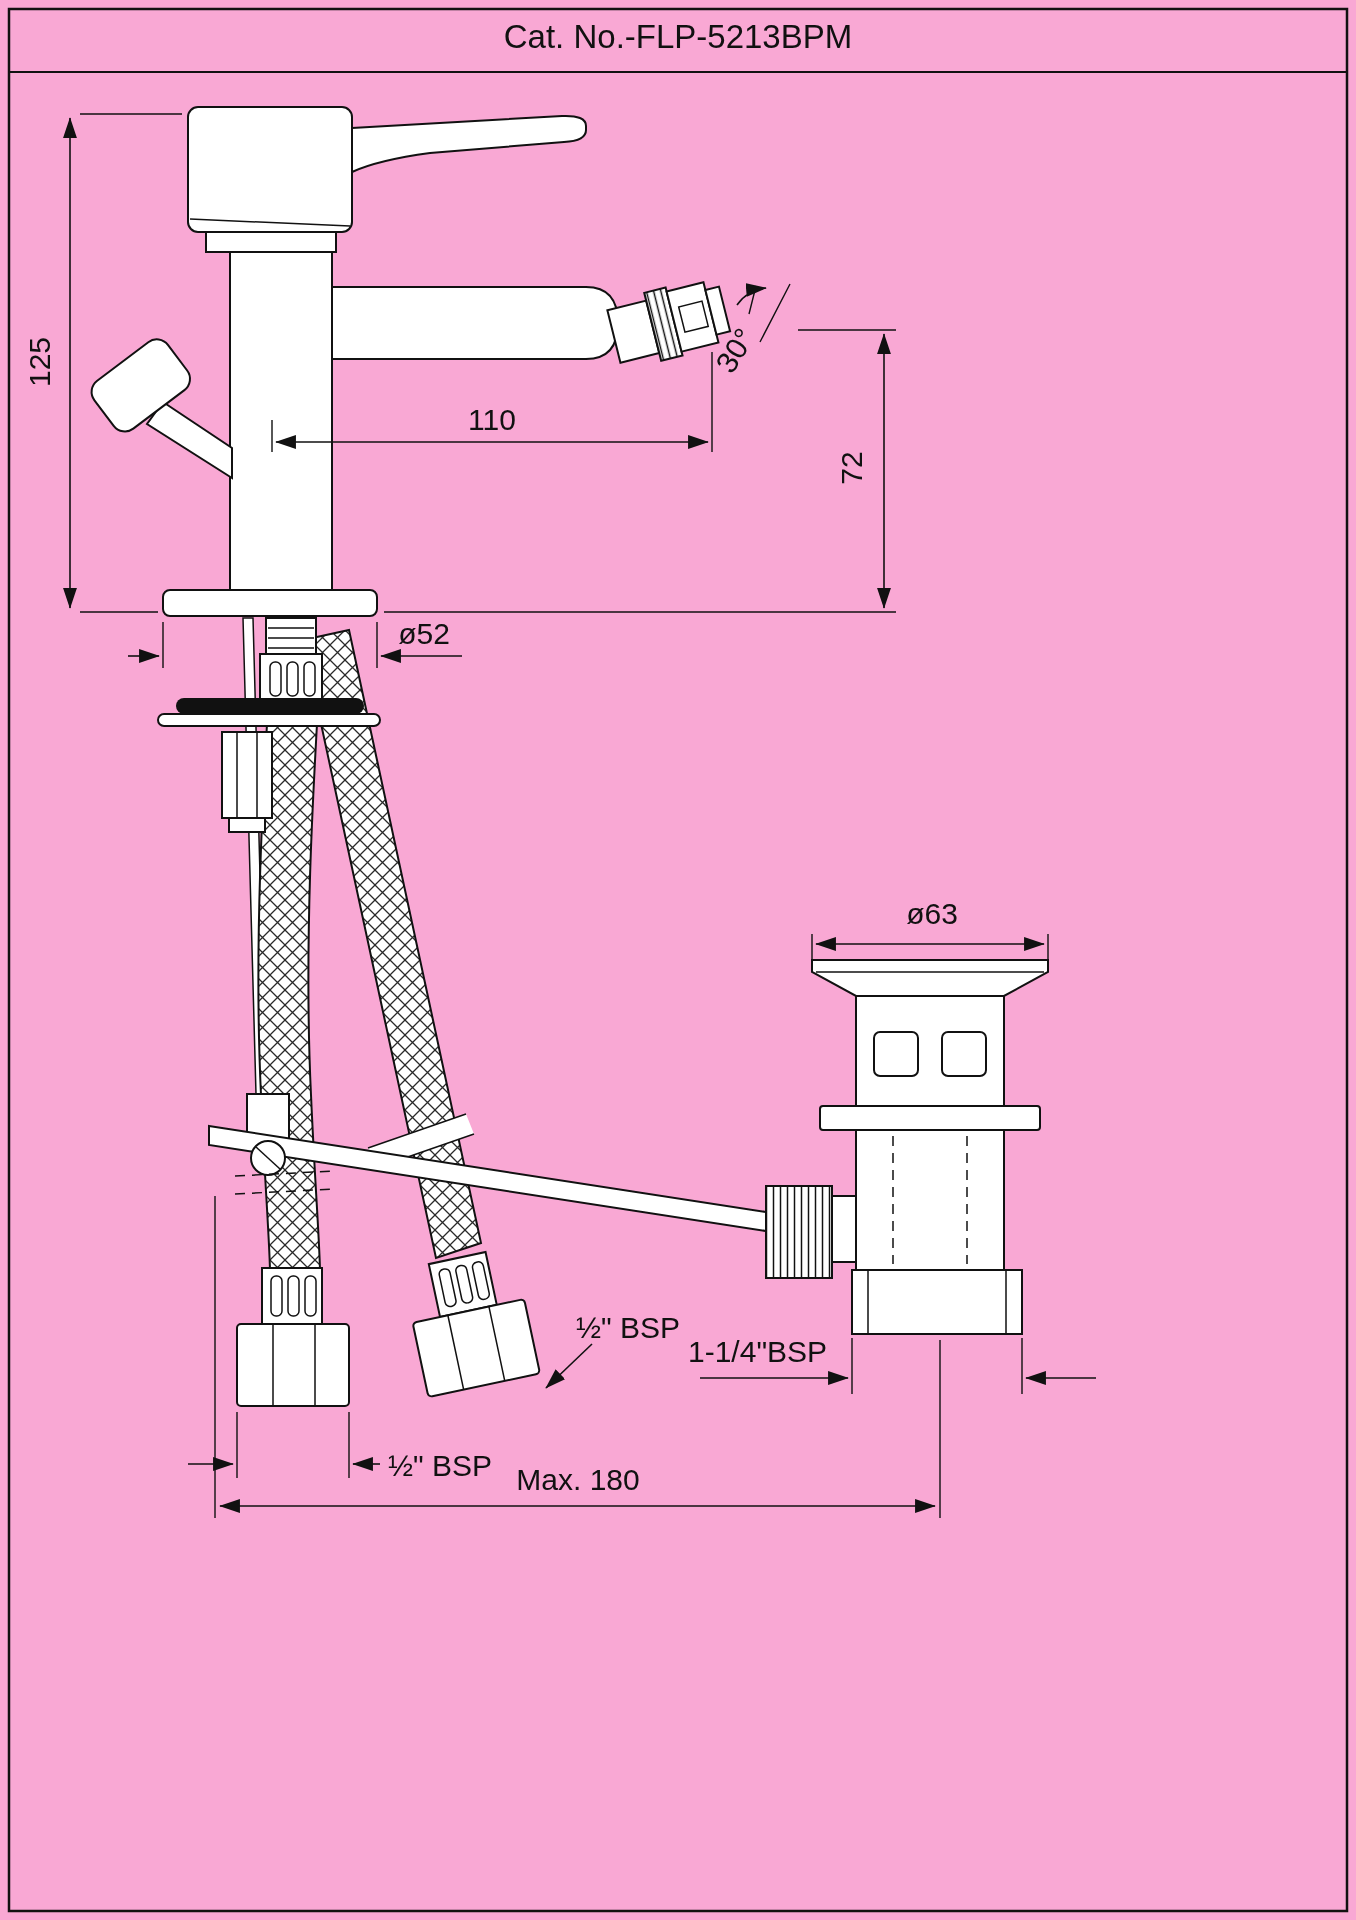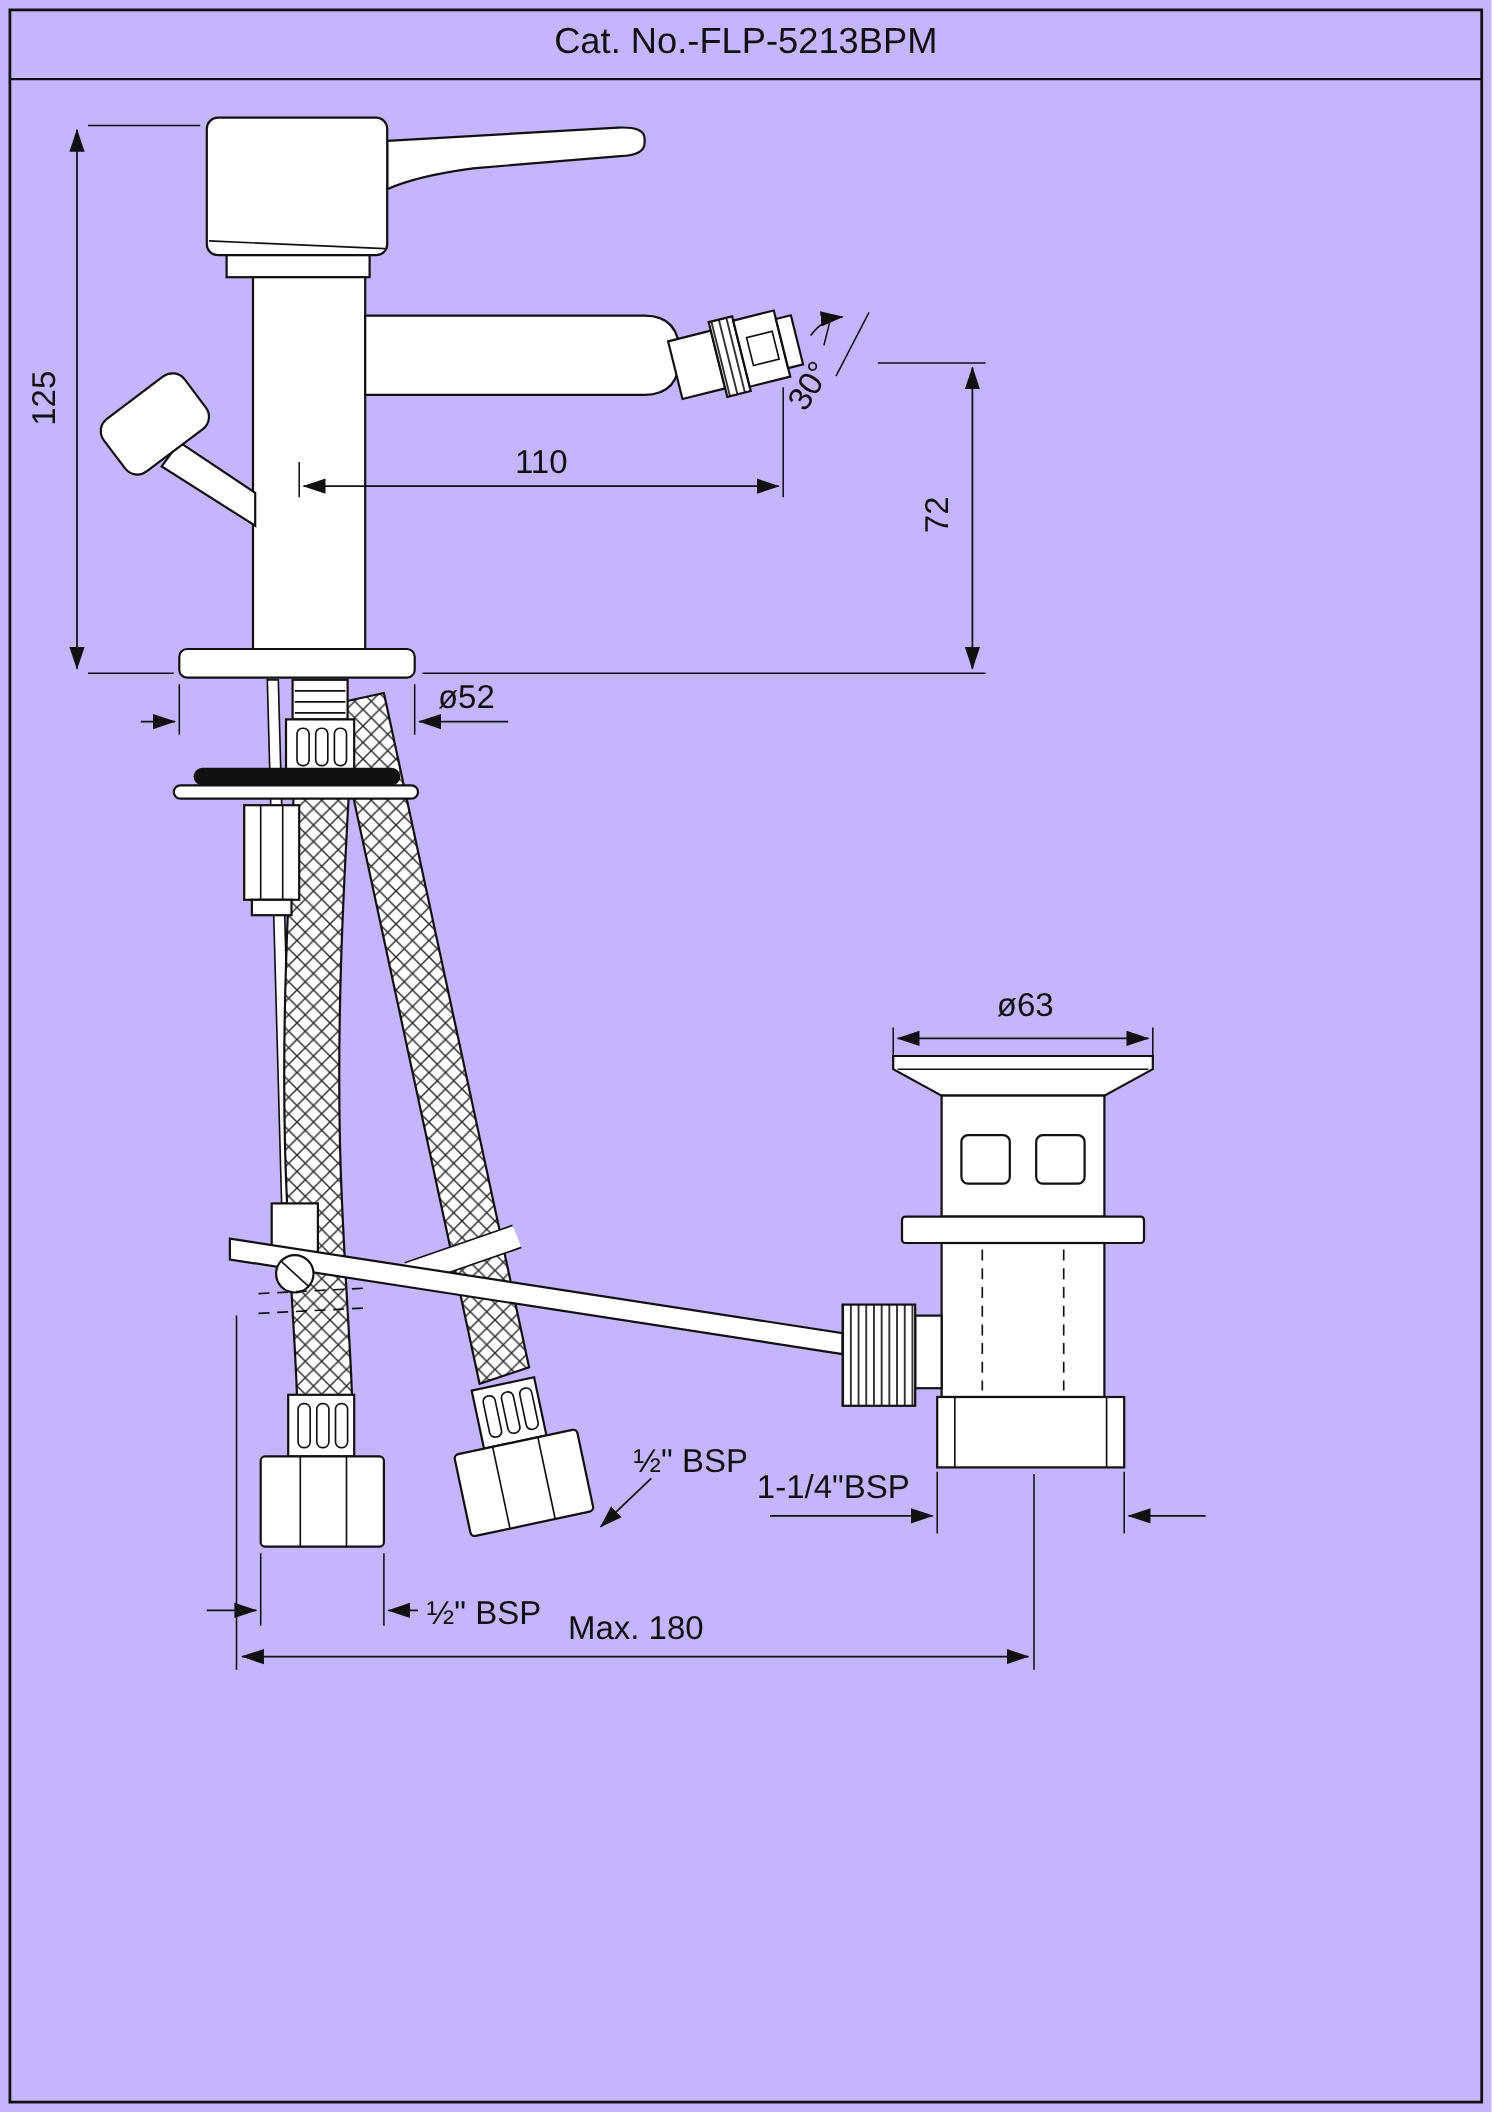--- a/index.html
+++ b/index.html
@@ -1,16 +1,16 @@
 <!DOCTYPE html>
 <html><head>
 <meta charset="utf-8">
 <style>
   html,body{margin:0;padding:0;background:#ffffff;}
-  .page{width:1356px;height:1920px;background:#c4b5fd;position:relative;margin:0 auto;
+  .page{width:1356px;height:1920px;background:#f9a8d4;position:relative;margin:0 auto;
         font-family:"Liberation Sans", sans-serif;}
   svg{display:block;}
   .ol{fill:#fff;stroke:#111;stroke-width:2;}
   .ol-n{fill:none;stroke:#111;stroke-width:2;}
   .thin{stroke-width:1.5;}
   .white{fill:#fff;stroke:none;}
   .braidfill{fill:url(#braid);stroke:#111;stroke-width:2;}
   .knurlfill{fill:url(#knurl);stroke:#111;stroke-width:2;}
   .dim{stroke:#111;stroke-width:1.6;fill:none;}
   .ext{stroke:#111;stroke-width:1.4;fill:none;}

